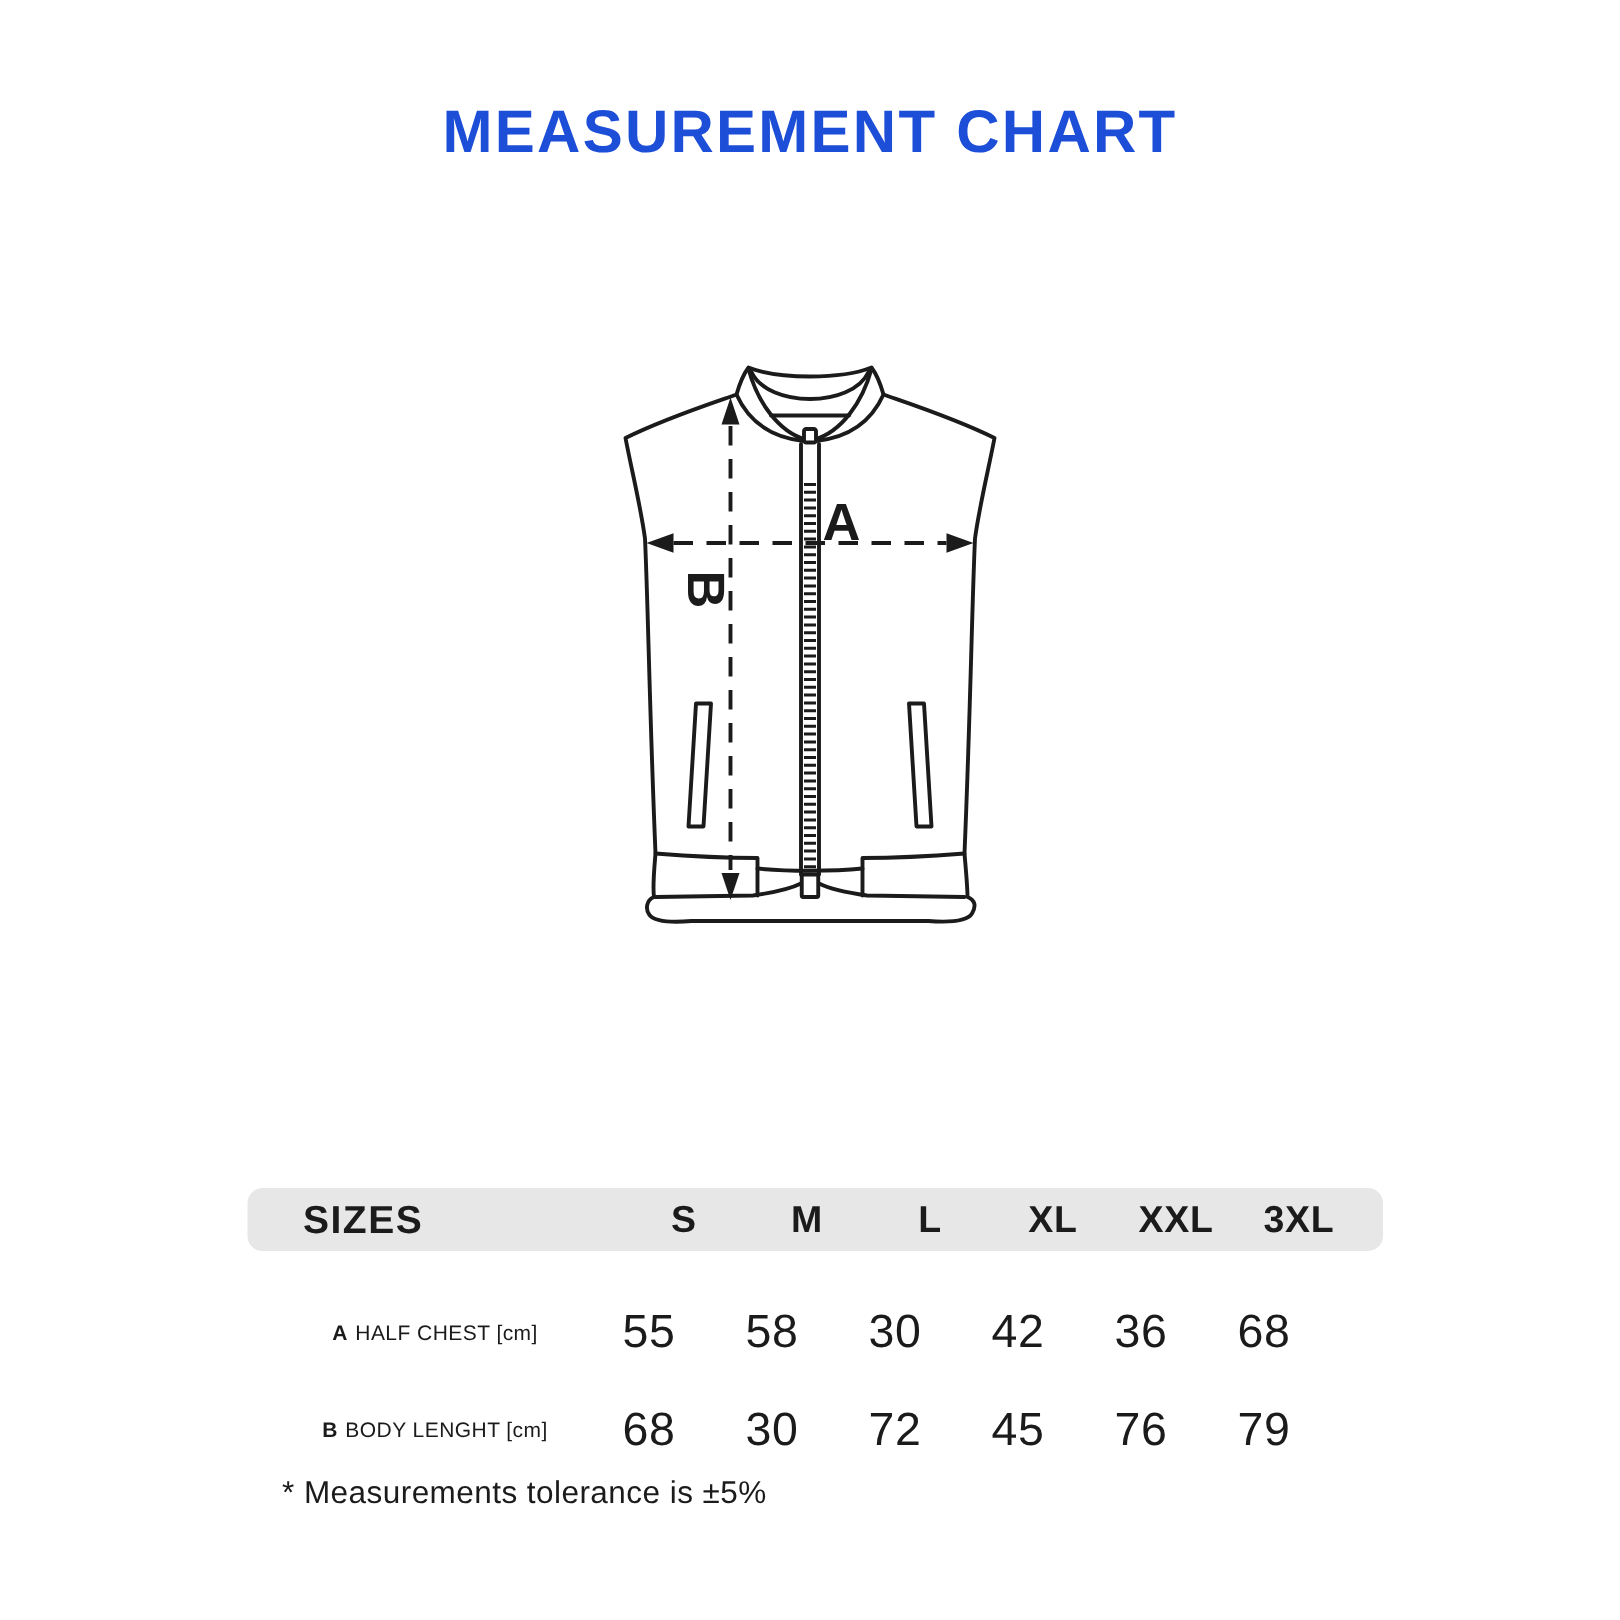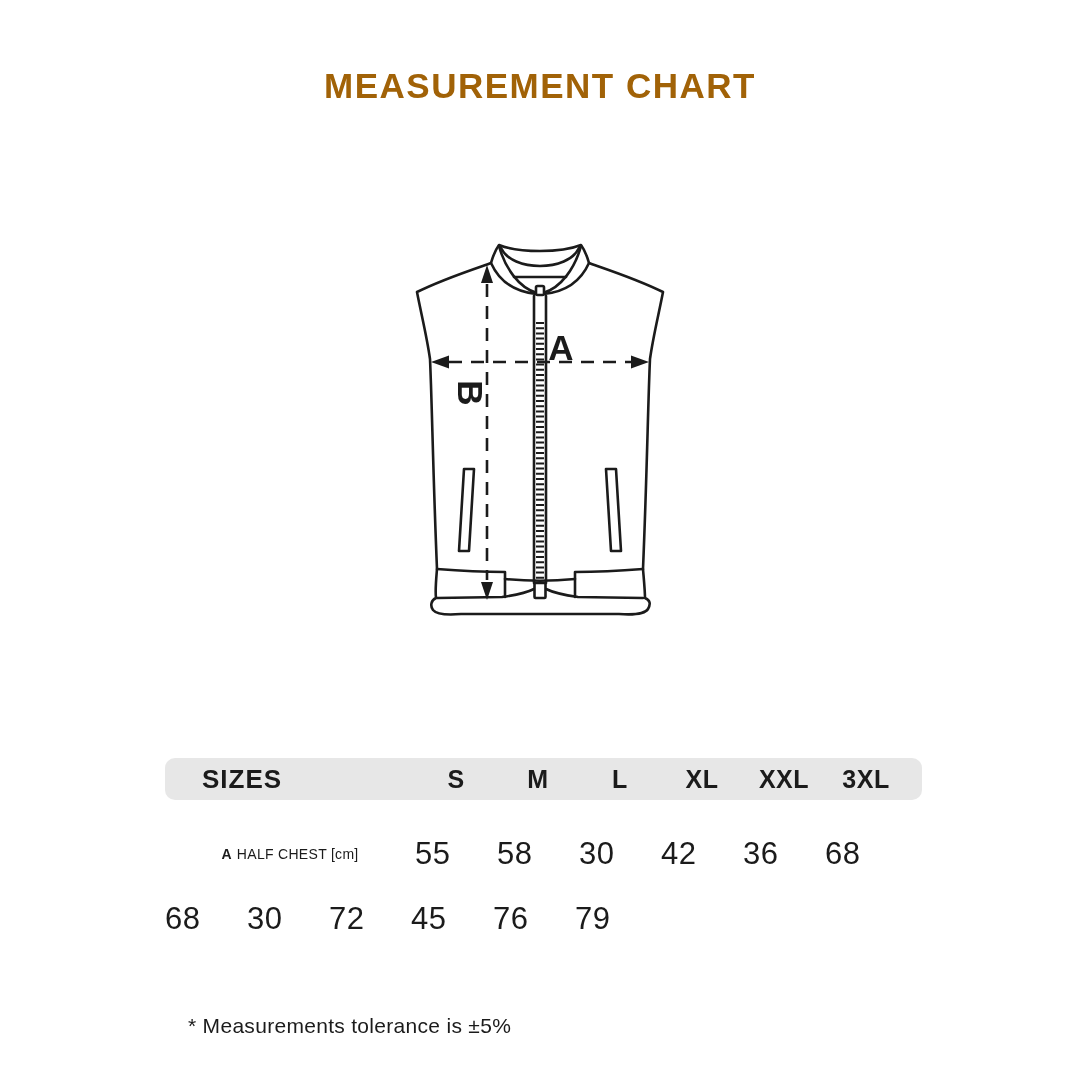--- a/index.html
+++ b/index.html
@@ -14,36 +14,36 @@
     overflow: hidden;
     font-family: "Liberation Sans", "DejaVu Sans", sans-serif;
     color: #1b1b1b;
   }
   .title {
     position: absolute;
     top: 66px;
     left: 0;
     width: 100%;
     text-align: center;
-    font-size: 35px;
+    font-size: 40px;
     font-weight: bold;
     letter-spacing: 1.5px;
-    color: #a16207;
+    color: #1d4ed8;
   }
   .vest-svg {
     position: absolute;
     left: 0;
     top: 0;
     width: 1080px;
     height: 1080px;
   }
   .size-table {
     position: absolute;
     left: 165px;
-    top: 758px;
+    top: 792px;
     width: 757px;
   }
   .thead {
     height: 42px;
     background: #e7e7e7;
     border-radius: 10px;
     display: flex;
     align-items: center;
   }
   .cell-label {
@@ -87,21 +87,20 @@
     font-weight: 400;
     letter-spacing: 0.5px;
   }
   .footnote {
     position: absolute;
     left: 188px;
     top: 984px;
     font-size: 21px;
     letter-spacing: 0.3px;
     color: #1b1b1b;
-    margin-top: 30px;
   }
   svg text {
     font-family: "Liberation Sans", "DejaVu Sans", sans-serif;
     fill: #1b1b1b;
   }
 </style>
 </head>
 <body>
 
 <div class="title">MEASUREMENT CHART</div>
@@ -188,20 +187,23 @@
     </div>
     <div class="cell-num">55</div>
     <div class="cell-num">58</div>
     <div class="cell-num">30</div>
     <div class="cell-num">42</div>
     <div class="cell-num">36</div>
     <div class="cell-num">68</div>
   </div>
 
   <div class="trow">
+    <div class="row-label">
+      <span class="row-letter">B</span><span>BODY LENGHT [cm]</span>
+    </div>
     <div class="cell-num">68</div>
     <div class="cell-num">30</div>
     <div class="cell-num">72</div>
     <div class="cell-num">45</div>
     <div class="cell-num">76</div>
     <div class="cell-num">79</div>
   </div>
 </div>
 
 <div class="footnote">* Measurements tolerance is ±5%</div>

